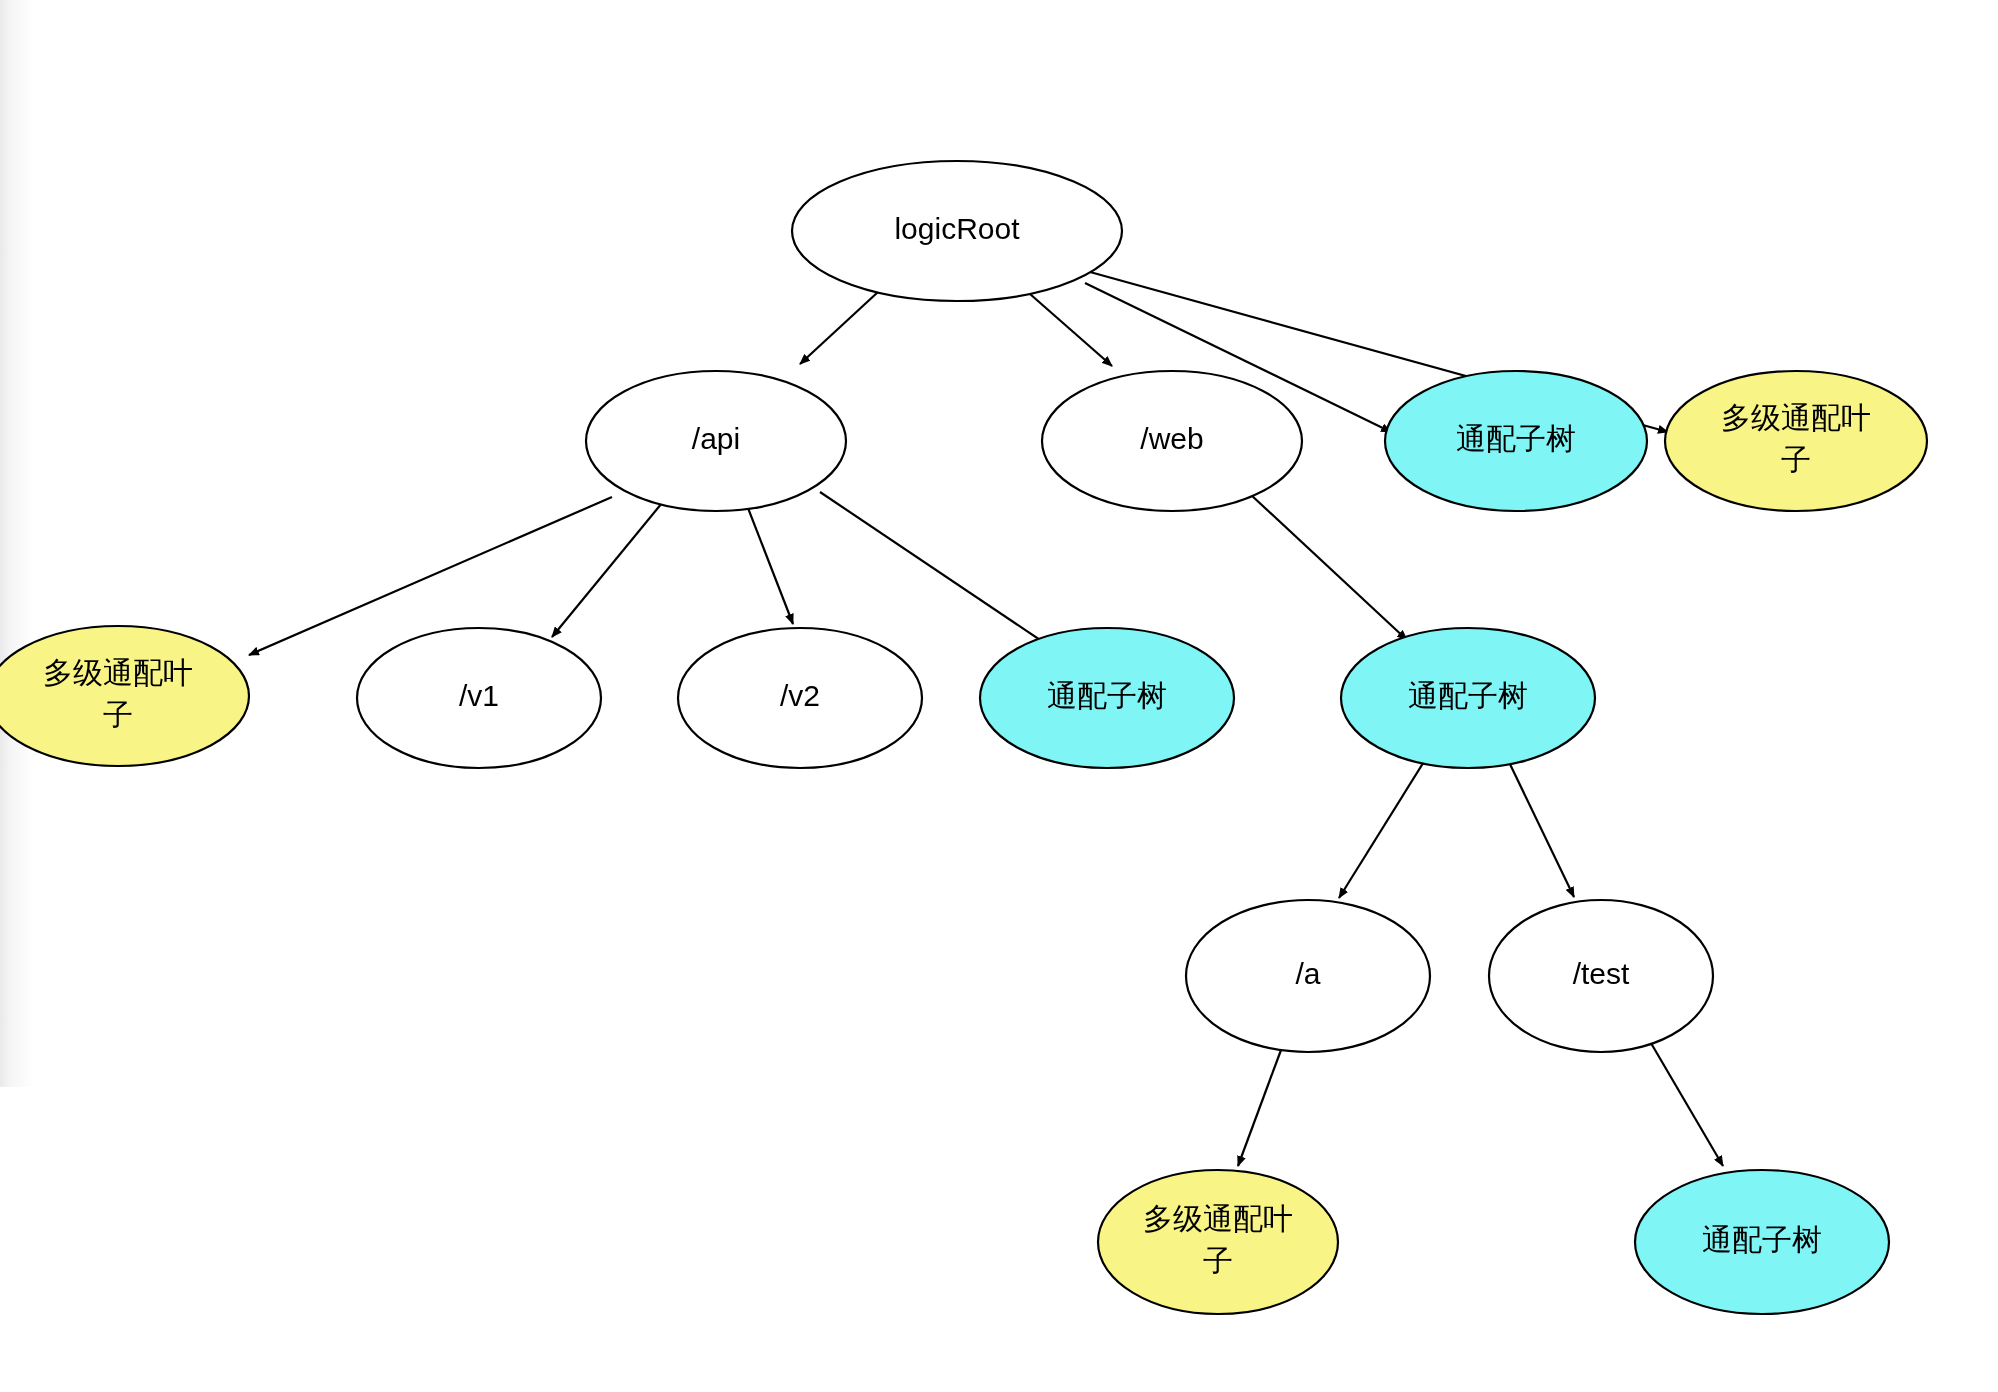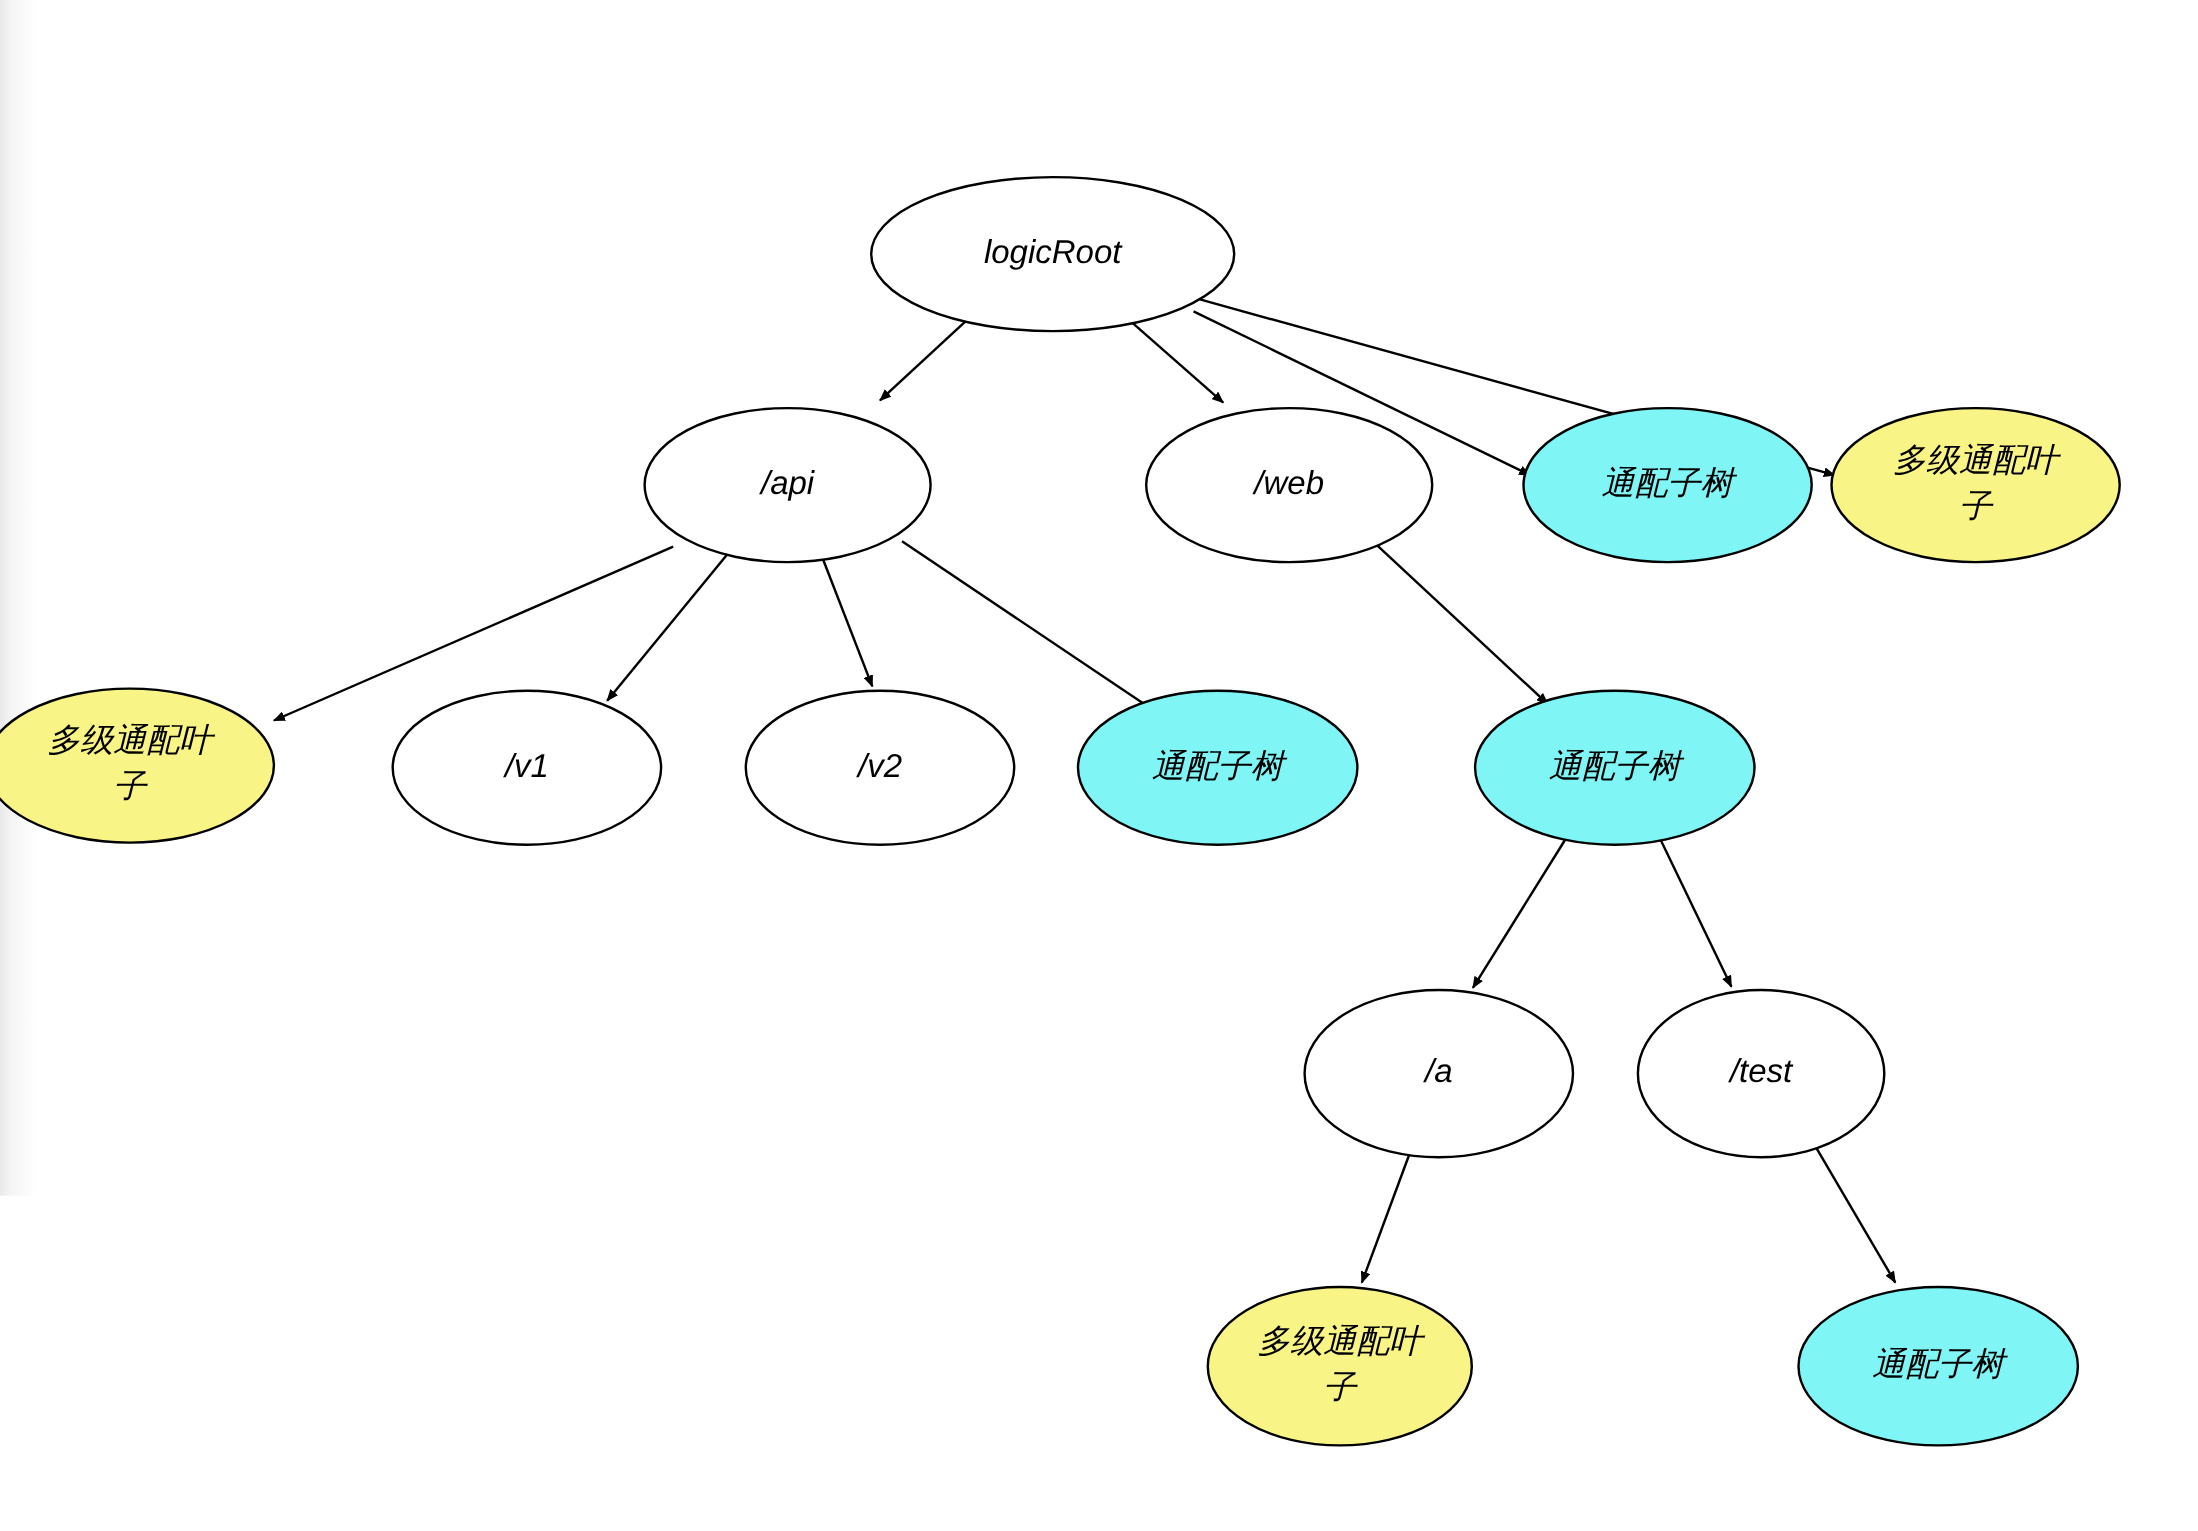--- a/index.html
+++ b/index.html
@@ -13,21 +13,20 @@
     height: 1392px;
     font-family: "Liberation Sans", "DejaVu Sans", sans-serif;
     overflow: hidden;
   }
   #canvas {
     position: relative;
     width: 1998px;
     height: 1087px;
     background: #ffffff;
     background-image: linear-gradient(to right, #e9e9e9 0px, #f5f5f5 10px, #ffffff 34px);
-    font-style: italic;
   }
   #graph-svg {
     position: absolute;
     left: 0;
     top: 0;
     width: 1998px;
     height: 1392px;
   }
   .node-ellipse {
     stroke: #000000;

